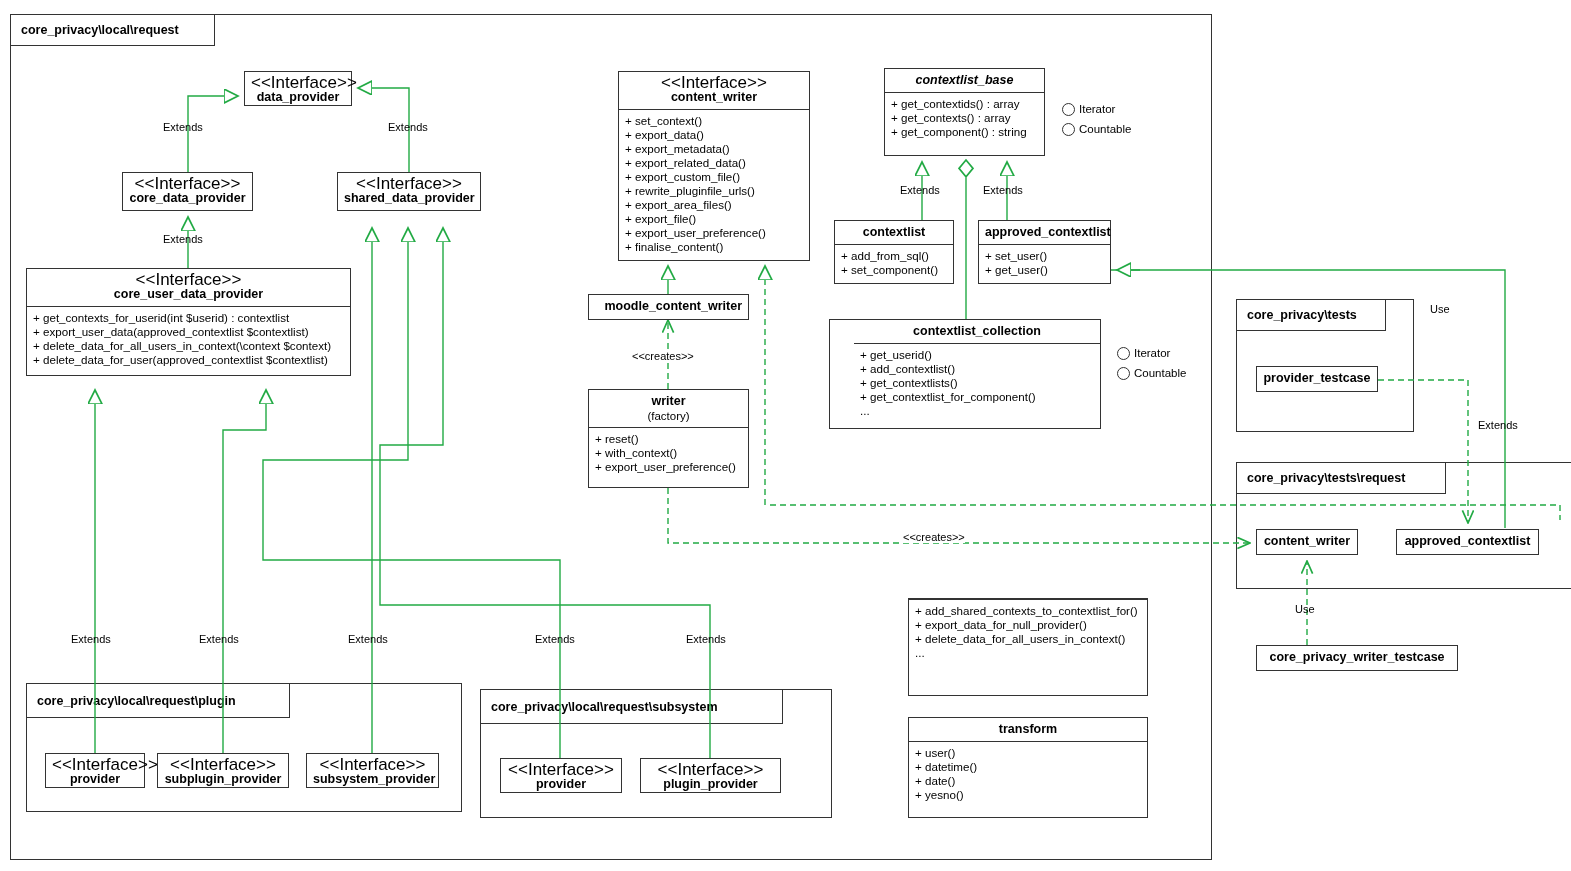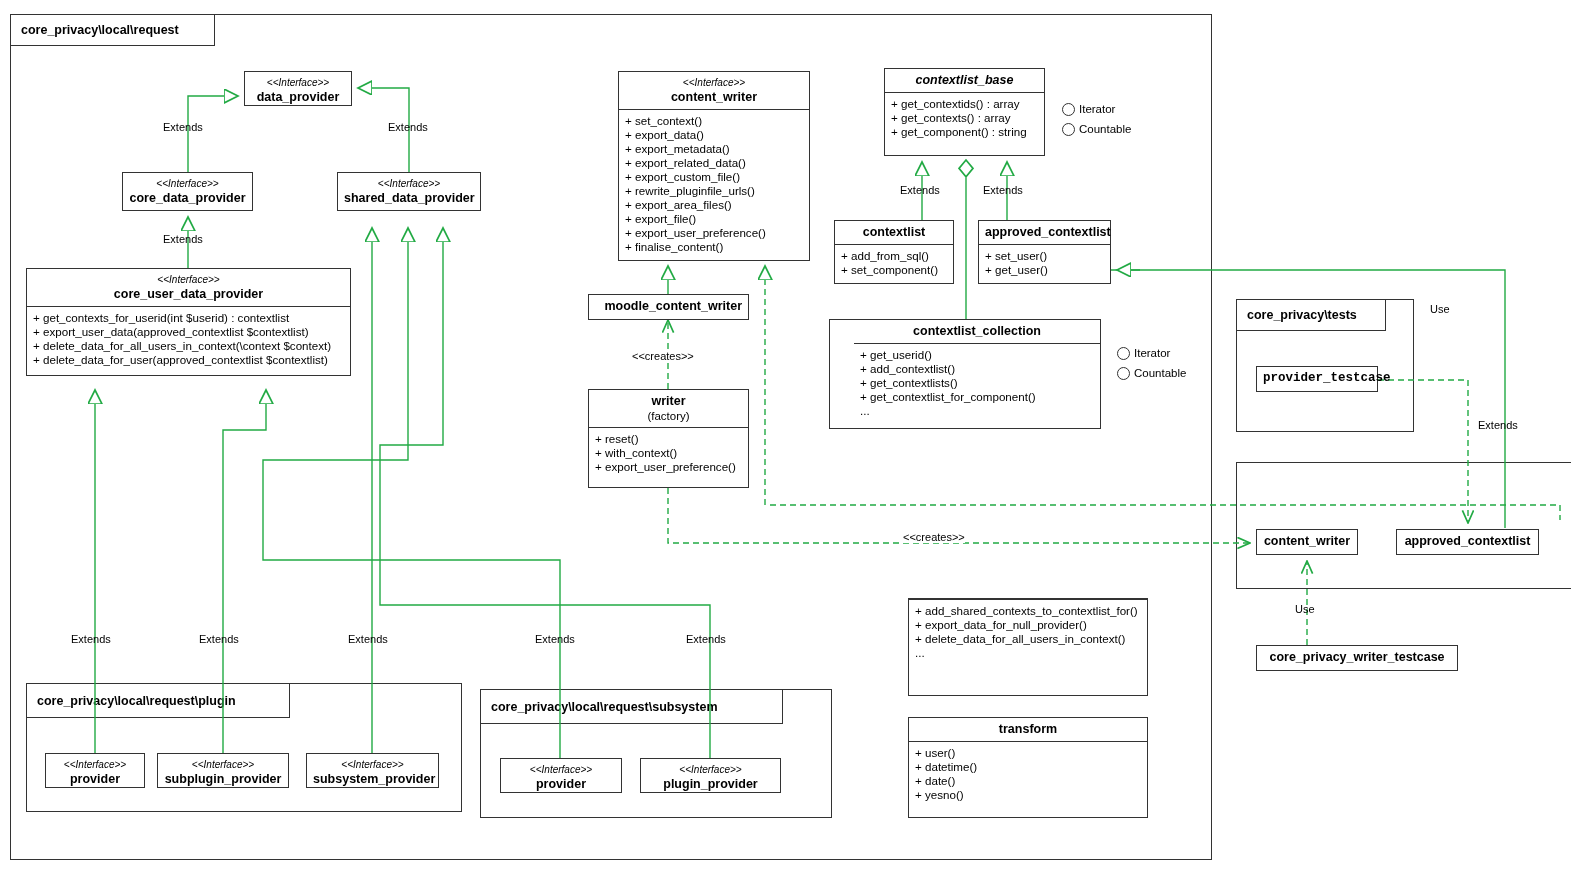--- a/index.html
+++ b/index.html
@@ -4,21 +4,21 @@
 <style>
   html,body{margin:0;padding:0;background:#ffffff;}
   body{width:1571px;height:871px;position:relative;font-family:"Liberation Sans",sans-serif;font-size:12px;color:#000;}
   #stage{position:absolute;left:0;top:0;width:1571px;height:871px;overflow:hidden;}
   svg.layer{position:absolute;left:0;top:0;width:1571px;height:871px;pointer-events:none;}
   .pkg{position:absolute;border:1.5px solid #333;background:transparent;}
   .pkg-tab{position:absolute;border:1.5px solid #333;background:#fff;font-weight:bold;font-size:12.5px;
            display:flex;align-items:center;padding:0 10px;box-sizing:border-box;}
   .cls{position:absolute;border:1.2px solid #333;background:#fff;box-sizing:border-box;}
   .cls .hdr{text-align:center;padding:4px 6px;box-sizing:border-box;}
-  .cls .hdr .stereo{font-style:italic;font-size:10px;line-height:14px;}
+  .cls .hdr .stereo{font-size:17px;line-height:14px;}
   .cls .hdr .nm{font-weight:bold;font-size:12.5px;line-height:15px;}
   .cls .hdr .nm.ital{font-style:italic;}
   .cls .hdr .sub{font-size:11.5px;line-height:14px;}
   .cls .sep{border-top:1.2px solid #333;}
   .cls .ops{padding:4px 6px 6px 6px;}
   .cls .ops div{line-height:14px;font-size:11.6px;white-space:nowrap;}
   .lbl{position:absolute;font-size:11px;background:transparent;white-space:nowrap;}
   .iface-lollipop{position:absolute;font-size:11.5px;white-space:nowrap;}
   .circ{display:inline-block;width:11px;height:11px;border:1.2px solid #333;border-radius:50%;
         background:#fff;vertical-align:middle;margin-right:4px;}
@@ -42,20 +42,23 @@
   <div class="pkg-tab" style="left:480px;top:689px;width:303px;height:35px;">
       <span>core_privacy\local\request\subsystem</span>
     </div>
 
   <div class="pkg" style="left:1236px;top:299px;width:176px;height:131px;"></div>
   <div class="pkg-tab" style="left:1236px;top:299px;width:150px;height:32px;">
       <span>core_privacy\tests</span>
     </div>
 
   <div class="pkg" style="left:1236px;top:462px;width:334px;height:125px;"></div>
+  <div class="pkg-tab" style="left:1236px;top:462px;width:210px;height:32px;">
+      <span>core_privacy\tests\request</span>
+    </div>
 
   <svg class="layer" viewBox="0 0 1571 871">
     <defs>
       <marker id="hollowTri" markerWidth="12" markerHeight="12" refX="10" refY="5" orient="auto">
         <path d="M0,0 L10,5 L0,10 z" fill="#ffffff" stroke="#22aa44" stroke-width="1.2"></path>
       </marker>
       <marker id="hollowTriD" markerWidth="12" markerHeight="12" refX="10" refY="5" orient="auto">
         <path d="M0,0 L10,5 L0,10 z" fill="#ffffff" stroke="#22aa44" stroke-width="1.2"></path>
       </marker>
       <marker id="openArrow" markerWidth="10" markerHeight="10" refX="9" refY="4" orient="auto">
@@ -239,21 +242,21 @@
     </div>
     <div class="sep ops">
       <div>+ user()</div>
       <div>+ datetime()</div>
       <div>+ date()</div>
       <div>+ yesno()</div>
     </div>
   </div>
 
   <div class="cls" style="left:1256px;top:366px;width:122px;height:26px;">
-    <div class="hdr" style="padding-top:4px;font-family:Liberation Mono, monospace;">
+    <div class="hdr" style="padding-top:4px;">
       <div class="nm">provider_testcase</div>
     </div>
   </div>
 
   <div class="cls" style="left:1256px;top:529px;width:102px;height:26px;">
     <div class="hdr" style="padding-top:4px;">
       <div class="nm">content_writer</div>
     </div>
   </div>
 

